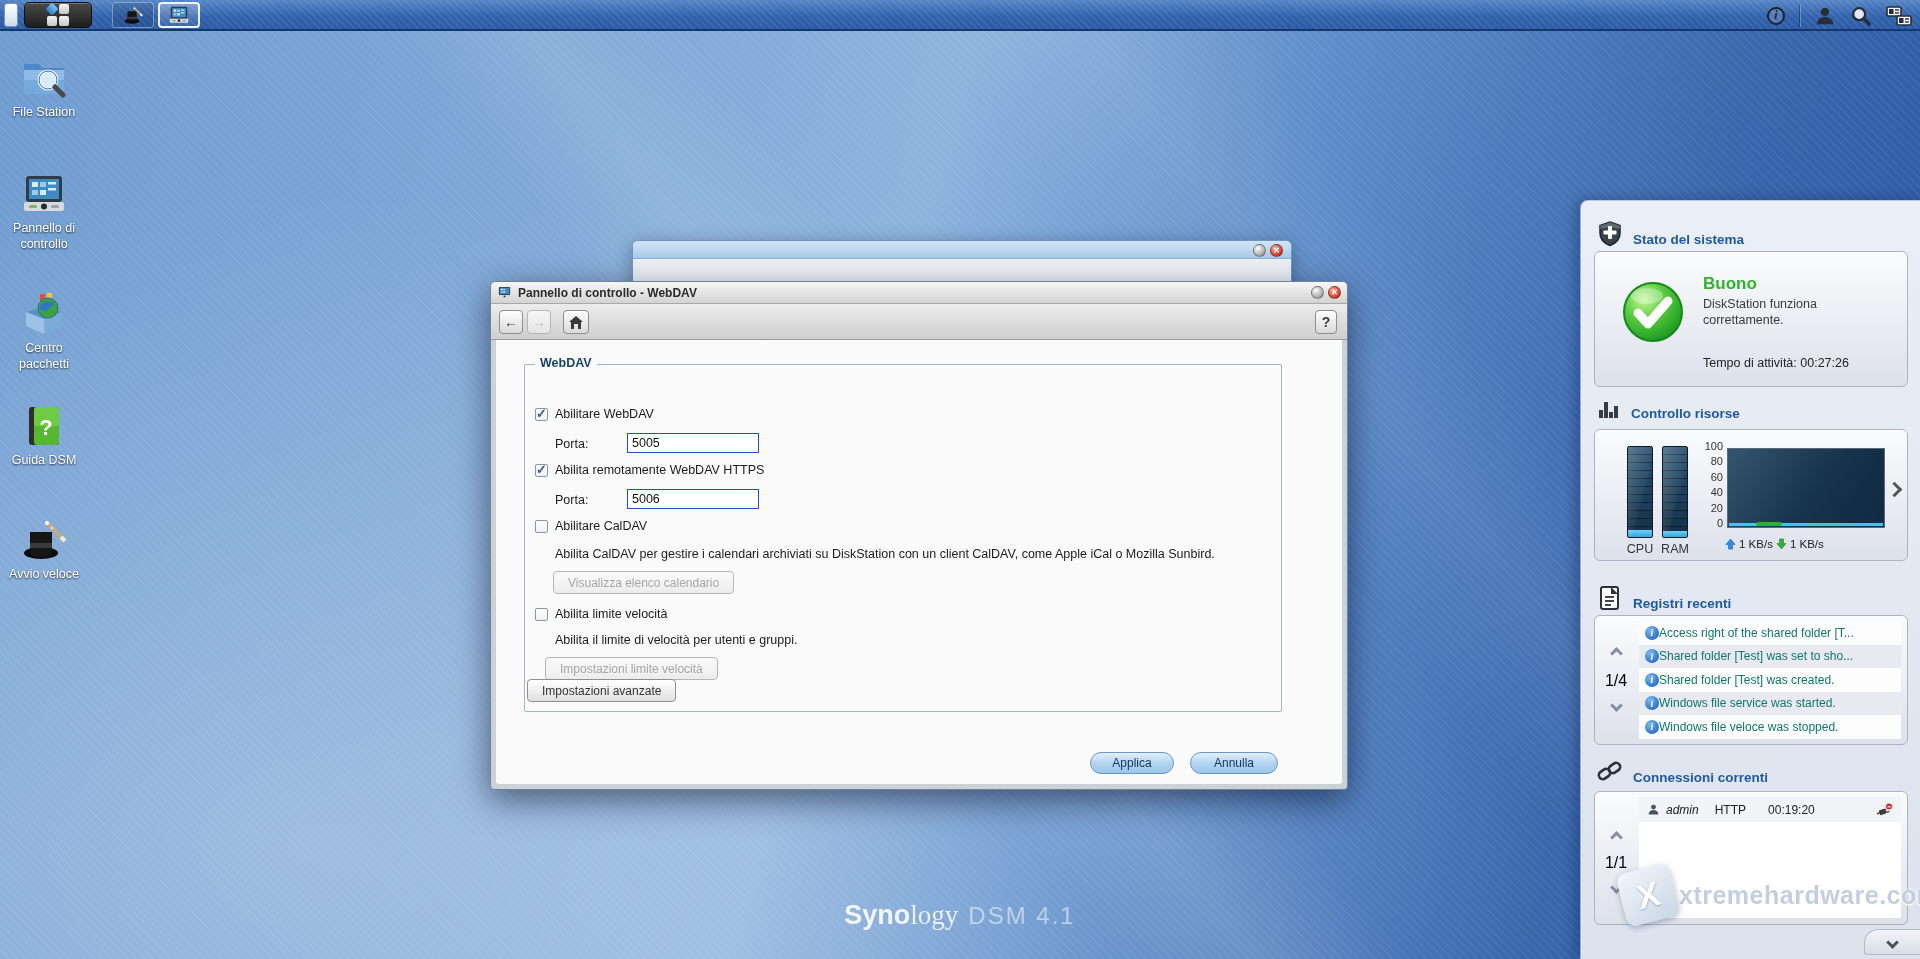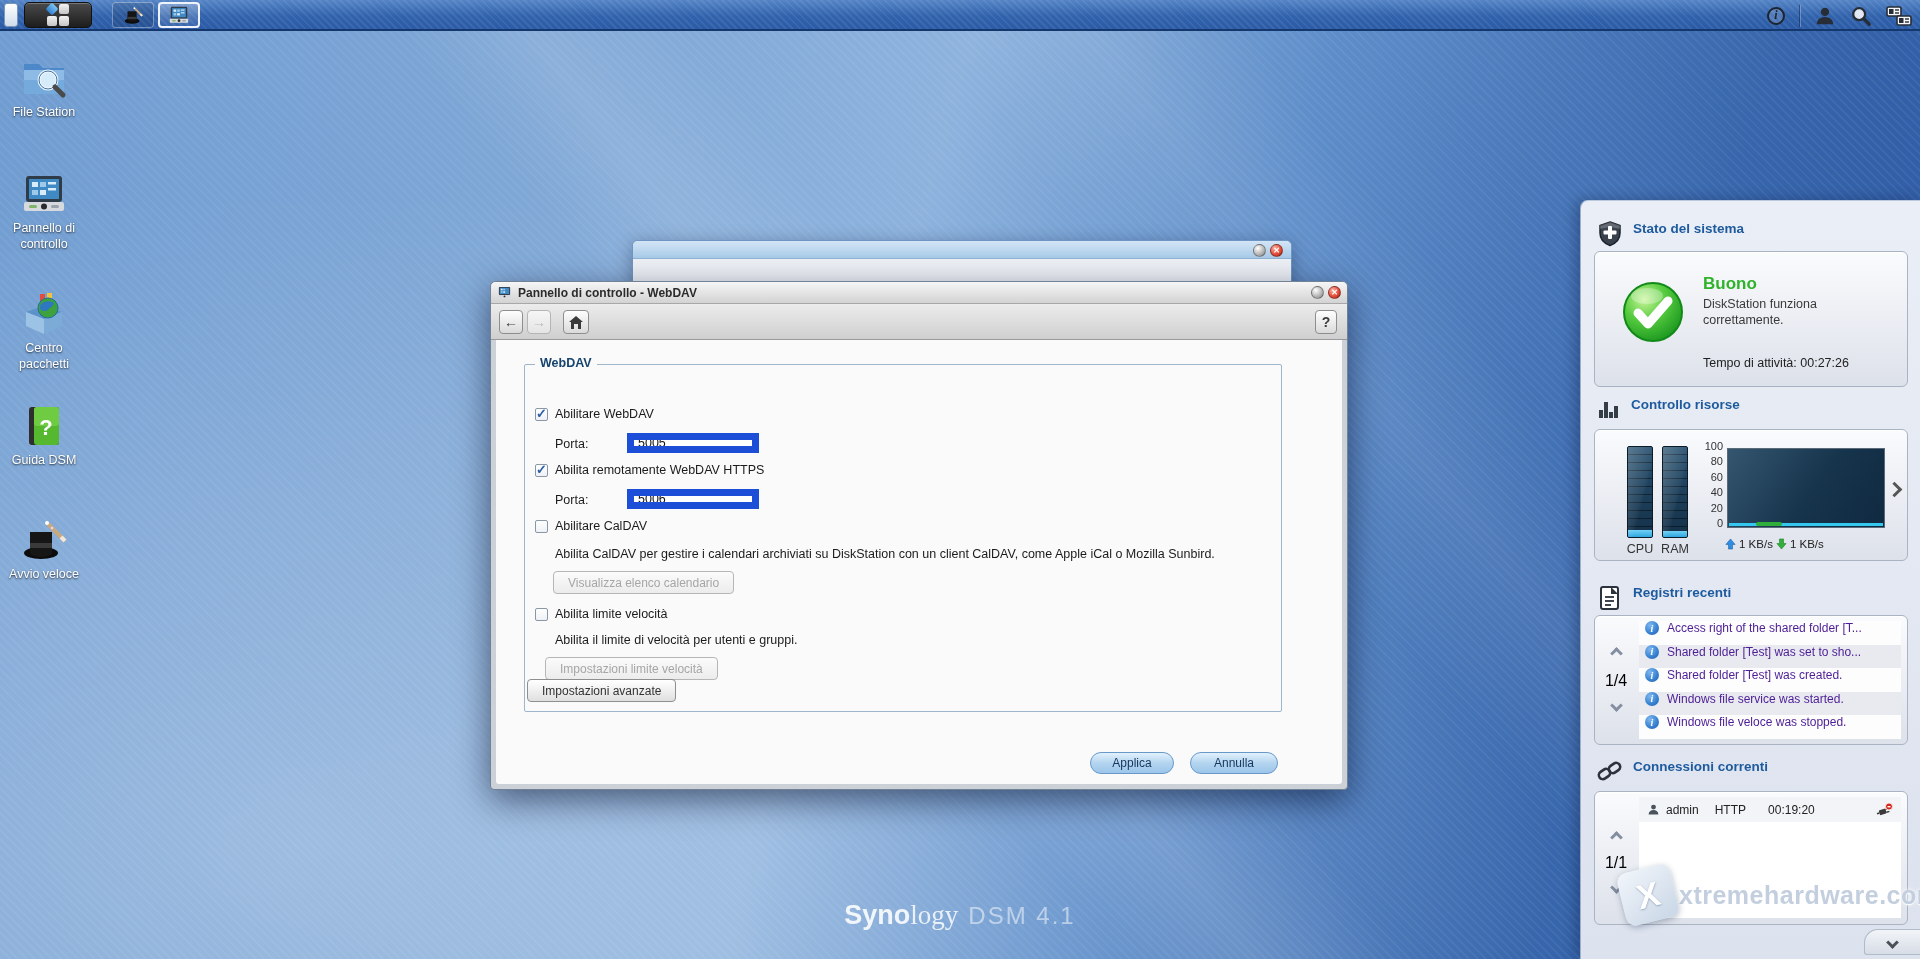--- a/index.html
+++ b/index.html
@@ -85,35 +85,35 @@
     border-radius:0 0 3px 3px; }
   .fieldset { position:absolute; left:28px; top:24px; width:758px; height:348px;
     border:1px solid #9fb5ca; border-radius:2px; }
   .fieldset .legend { position:absolute; left:10px; top:-9px; background:#fafafa; padding:0 5px;
     font-size:12.5px; font-weight:bold; color:#17446e; }
   .ftxt { position:absolute; font-size:12.5px; color:#1b1b1b; white-space:nowrap; }
   .cb { position:absolute; width:13px; height:13px; border:1px solid #8a97a6; border-radius:2px;
     background:linear-gradient(#fff,#eef1f5); }
   .cb.checked::after { content:"✓"; position:absolute; left:0px; top:-3px; font-size:13px;
     font-weight:bold; color:#2d5fa7; }
-  .txtinput { position:absolute; width:132px; height:20px; border:7px solid #1d4ed8; background:#fff;
+  .txtinput { position:absolute; width:132px; height:20px; border:1px solid #1d4ed8; background:#fff;
     font-family:"Liberation Sans",sans-serif; font-size:12.5px; color:#111; padding:0 4px; }
   .gbtn { position:absolute; height:23px; padding:0 14px; font-size:12px; color:#333;
     border:1px solid #8f8f8f; border-radius:4px; background:linear-gradient(#ffffff,#e0e0e0);
     display:inline-flex; align-items:center; font-family:"Liberation Sans",sans-serif; }
   .gbtn.disabled { color:#a6a6a6; border-color:#b6b6b6; background:linear-gradient(#fbfbfb,#ececec); }
   .pill { position:absolute; height:22px; border:1px solid #6898c8; border-radius:11px;
     background:linear-gradient(#e2f1fc,#b4d5f0 50%,#9cc6ea); color:#14365e; font-size:12px;
     display:flex; align-items:center; justify-content:center; font-family:"Liberation Sans",sans-serif; }
 
   
   .sidebar { position:absolute; left:1580px; top:200px; width:340px; height:759px; z-index:25;
     background:linear-gradient(180deg,#eaeef6,#dce2ee); border-left:1px solid #9fb0c8;
     border-top:1px solid #bcc8dc; border-radius:8px 0 0 0; box-shadow:-4px 0 14px rgba(0,10,40,0.30); }
-  .wg-head { position:absolute; left:16px; display:flex; align-items:flex-start; gap:10px; }
+  .wg-head { position:absolute; left:16px; display:flex; align-items:flex-end; gap:10px; }
   .wg-head .wtitle { font-size:13.5px; font-weight:bold; color:#1d5a9e; }
   .wg-box { position:absolute; left:13px; width:314px; border:1px solid #aab3c2; border-radius:6px;
     background:linear-gradient(180deg,#fafbfd,#dde1ea); box-shadow:inset 0 1px 0 #fff; }
   .st-status { position:absolute; left:108px; top:22px; font-size:17px; font-weight:bold; color:#2fb32a; }
   .st-msg { position:absolute; left:108px; top:44px; width:180px; font-size:12.5px; color:#3a3a3a; line-height:1.3; }
   .st-uptime { position:absolute; left:108px; top:104px; font-size:12.5px; color:#222; }
   .gauge { position:absolute; top:16px; width:26px; height:92px; border:1px solid #0b1b28; border-radius:2px;
     background:linear-gradient(180deg,#27506f,#143048); overflow:hidden; }
   .gauge::before { content:""; position:absolute; inset:0;
     background:repeating-linear-gradient(180deg, transparent 0 7px, rgba(0,0,0,0.45) 7px 8px); }
@@ -128,21 +128,21 @@
   .net-blip { position:absolute; bottom:1px; left:18%; width:26px; height:4px; background:#2fae3c; border-radius:2px; }
   .net-stats { position:absolute; left:130px; top:108px; display:flex; align-items:center; gap:3px;
     font-size:11.5px; color:#222; }
   .chev { display:inline-block; width:9px; height:9px; }
   .chev-up { border-left:3px solid #848ea0; border-top:3px solid #848ea0; transform:rotate(45deg); }
   .chev-down { border-right:3px solid #848ea0; border-bottom:3px solid #848ea0; transform:rotate(45deg); }
   .chev-right { position:absolute; left:294px; top:54px; width:11px; height:11px;
     border-top:3px solid #555; border-right:3px solid #555; transform:rotate(45deg); }
   .pag { position:absolute; left:0; width:42px; text-align:center; }
   .loglist { position:absolute; left:44px; top:5px; right:6px; }
-  .logrow { height:23.5px; display:flex; gap:8px; padding-left:6px; font-size:12px; color:#4c1d95;
+  .logrow { height:23.5px; display:flex; align-items:center; padding-left:6px; font-size:12px; color:#0f766e;
     white-space:nowrap; overflow:hidden; }
   .logrow:nth-child(even) { background:#e8eaef; }
   .logrow:nth-child(odd) { background:#fdfdfe; }
   .cir-i { width:14px; height:14px; min-width:14px; border-radius:50%; position:relative;
     background:radial-gradient(circle at 35% 30%, #7fb7ee, #3a84d4 55%, #1c5cae); }
   .cir-i::after { content:"i"; position:absolute; inset:0; color:#fff; font-family:"Liberation Serif",serif;
     font-style:italic; font-weight:bold; font-size:10px; display:flex; align-items:center; justify-content:center; }
   .connrow { position:absolute; left:44px; top:5px; right:6px; height:25px; background:#f2f4f7;
     display:flex; align-items:center; font-size:12px; color:#222; }
   .connlist-bg { position:absolute; left:44px; top:30px; right:6px; bottom:6px; background:#fff; }
@@ -488,21 +488,21 @@
     <div class="wg-box" style="top:590px;height:134px;">
       <div class="pag" style="top:36px;"><span class="chev chev-up"></span></div>
       <div class="pag num" style="top:62px;left:0;width:42px;">1/1</div>
       <div class="pag" style="top:86px;"><span class="chev chev-down"></span></div>
       <div class="connlist-bg"></div>
       <div class="connrow">
         <svg class="icon-svg" style="margin-left:8px;" width="13" height="13" viewBox="0 0 24 24">
           <circle cx="12" cy="7.5" r="4.5" fill="#4a525c"></circle>
           <path d="M3 21c0-5 4-8 9-8s9 3 9 8z" fill="#4a525c"></path>
         </svg>
-        <span style="margin-left:6px;">admin</span>
+        <span style="margin-left:6px;font-style:italic;">admin</span>
         <span style="margin-left:16px;">HTTP</span>
         <span style="margin-left:22px;">00:19:20</span>
         <svg class="icon-svg" style="margin-left:auto;margin-right:8px;" width="17" height="15" viewBox="0 0 17 15">
           <g transform="rotate(-18 8 9)">
             <rect x="3" y="7" width="7" height="5" rx="1" fill="#3a3a3a"></rect>
             <line x1="0.5" y1="9.5" x2="3" y2="9.5" stroke="#3a3a3a" stroke-width="1.6"></line>
             <line x1="10" y1="8" x2="13" y2="8" stroke="#3a3a3a" stroke-width="1.4"></line>
             <line x1="10" y1="11" x2="13" y2="11" stroke="#3a3a3a" stroke-width="1.4"></line>
           </g>
           <circle cx="13" cy="4.5" r="3.5" fill="#d2281e" stroke="#fff" stroke-width="0.8"></circle>

